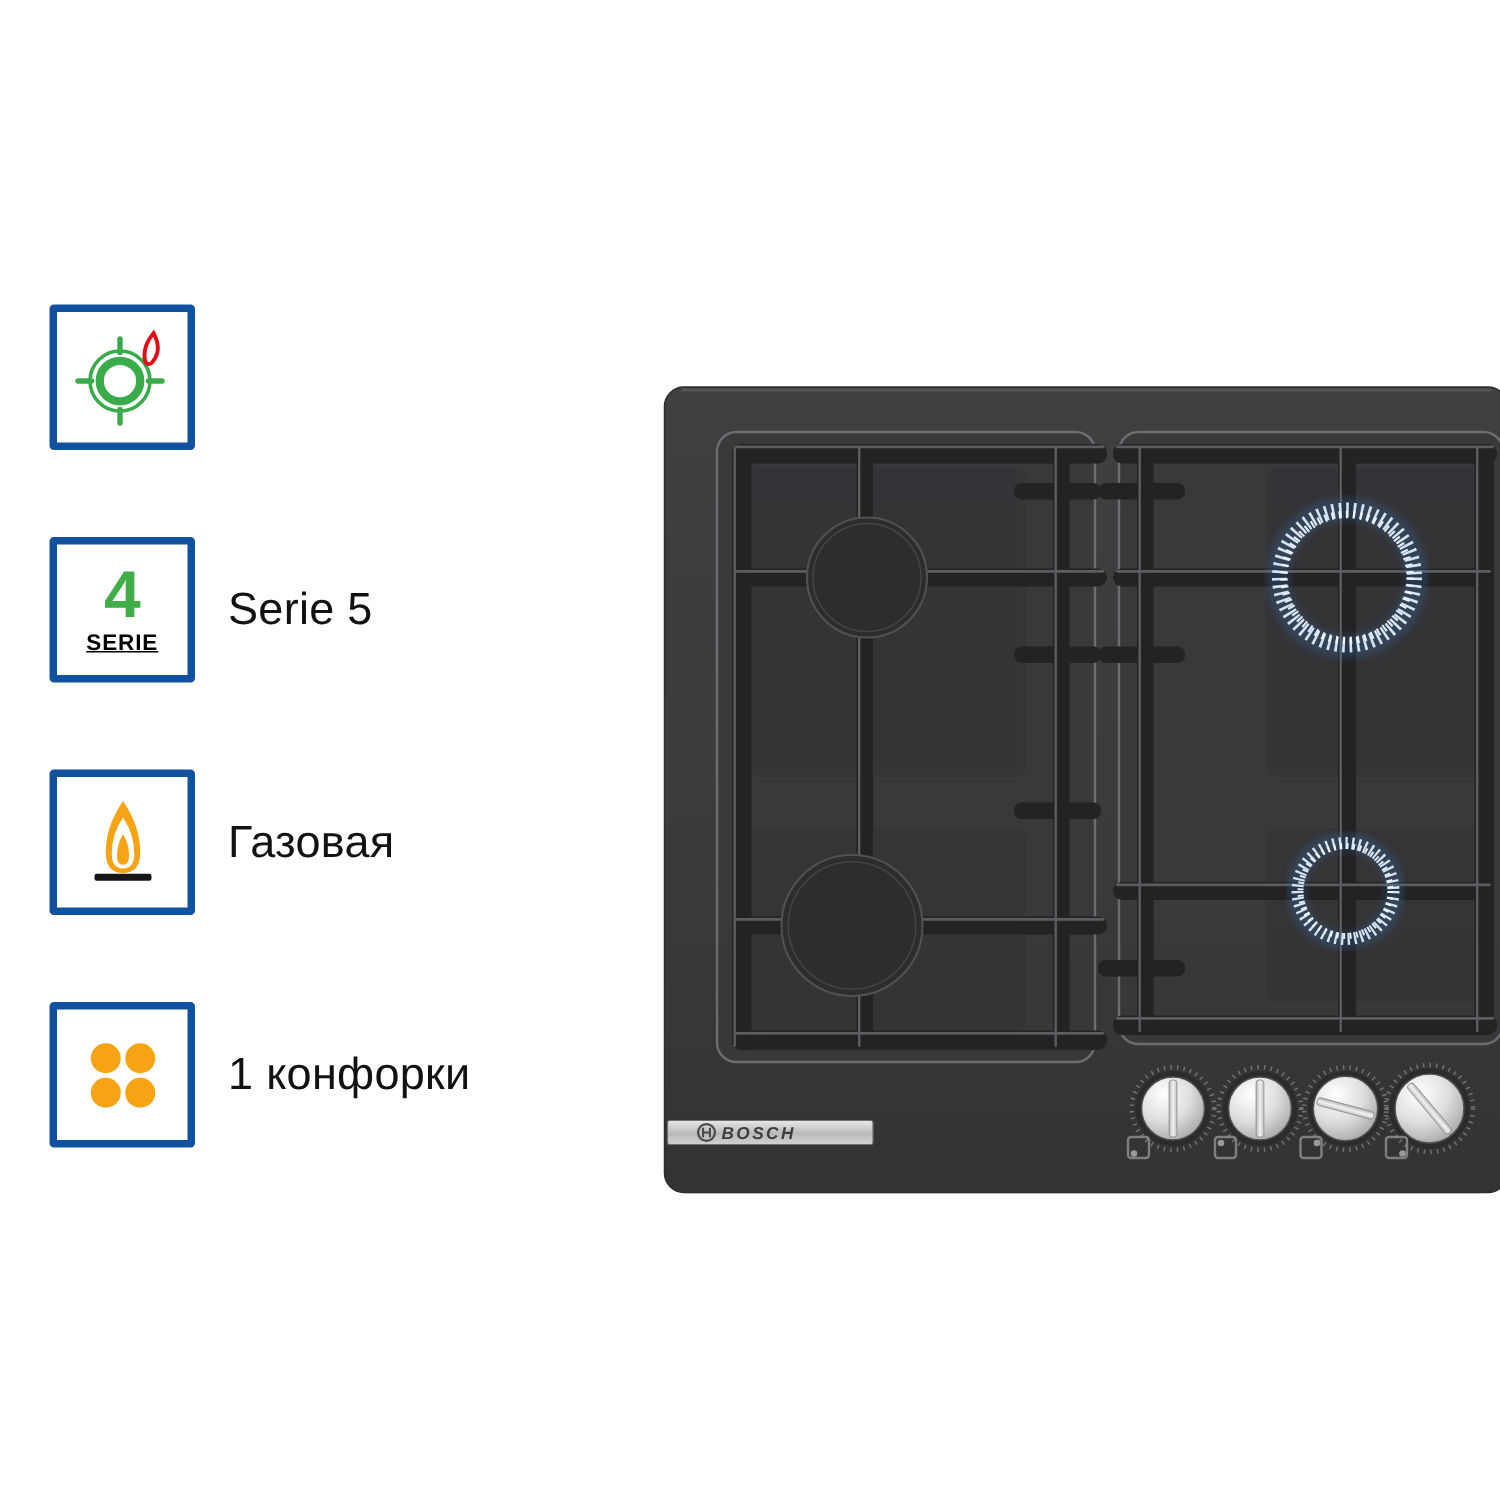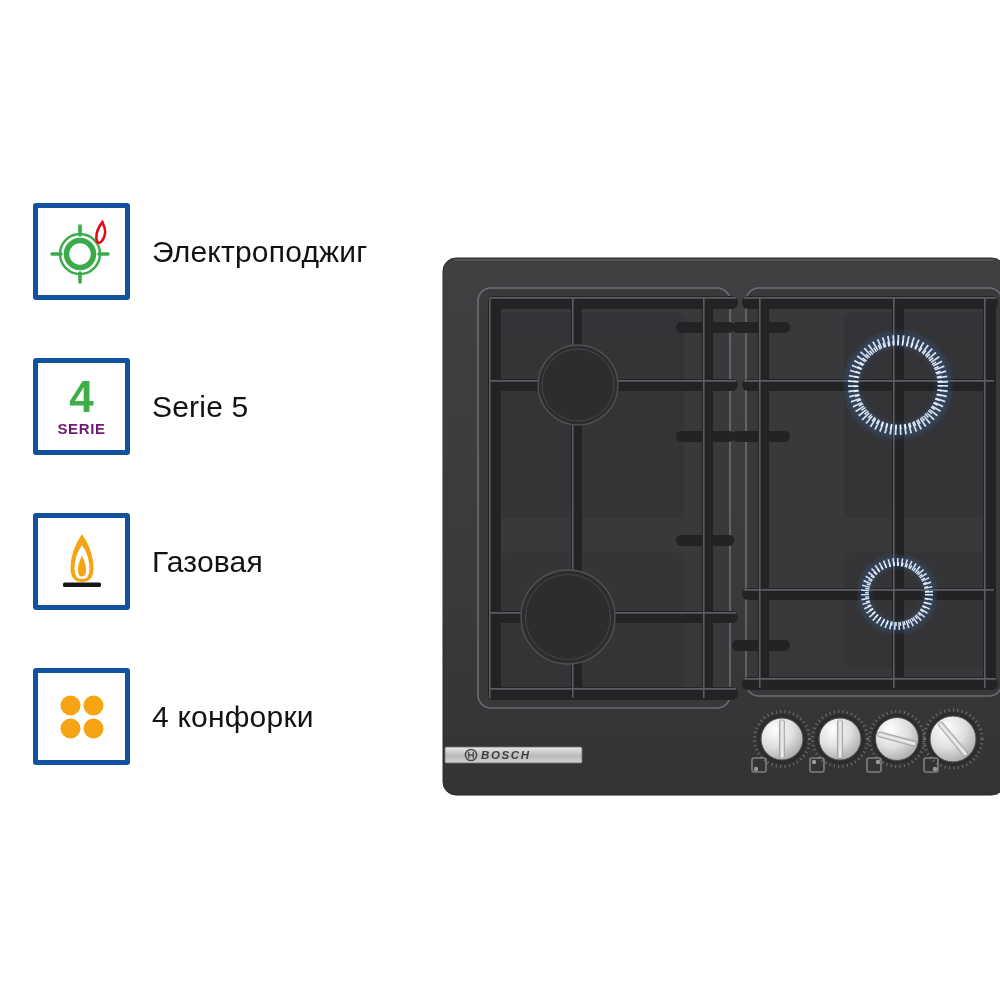--- a/index.html
+++ b/index.html
@@ -22,21 +22,21 @@
   }
   .feature-label{
     margin-left:22px;
     font-size:30px;color:#121212;letter-spacing:0.2px;
     white-space:nowrap;
   }
   .serie-number{
     font-size:44px;font-weight:bold;color:#3fae49;line-height:0.95;
   }
   .serie-caption{
-    font-size:15px;font-weight:bold;color:#701a75;letter-spacing:0.6px;margin-top:2px;
+    font-size:15px;font-weight:bold;color:#000000;letter-spacing:0.6px;margin-top:2px;text-decoration:underline;
   }
   
   .hob-wrap{
     position:absolute;left:440px;top:256px;width:560px;height:542px;font-style:italic;
   }
   .bosch-text{
     font-family:"Liberation Sans", sans-serif;
     font-weight:bold;font-size:11.5px;letter-spacing:1.6px;fill:#3e3e40;
   }
 </style>
@@ -48,21 +48,20 @@
     <svg width="64" height="64" viewBox="0 0 64 64">
       <circle cx="30" cy="34" r="13.5" fill="none" stroke="#3aab4a" stroke-width="5.5"></circle>
       <circle cx="30" cy="34" r="20" fill="none" stroke="#3aab4a" stroke-width="2.4"></circle>
       <line x1="30" y1="6" x2="30" y2="15" stroke="#3aab4a" stroke-width="3.6" stroke-linecap="round"></line>
       <line x1="30" y1="53" x2="30" y2="62" stroke="#3aab4a" stroke-width="3.6" stroke-linecap="round"></line>
       <line x1="2" y1="34" x2="11" y2="34" stroke="#3aab4a" stroke-width="3.6" stroke-linecap="round"></line>
       <line x1="49" y1="34" x2="58" y2="34" stroke="#3aab4a" stroke-width="3.6" stroke-linecap="round"></line>
       <path d="M51,2 C55.5,8.5 57,14 53,21 C51.5,23.8 48.7,23.4 47.8,20.6 C45.5,13.5 47.5,8 51,2 Z" fill="#ffffff" stroke="#e30b17" stroke-width="2.6" transform="rotate(8 51 12)"></path>
     </svg>
   </div>
-  <div class="feature-label">Электроподжиг</div>
 </div>
 
 <div class="feature-row" style="top:358px;">
   <div class="feature-badge">
     <div class="serie-number">4</div>
     <div class="serie-caption">SERIE</div>
   </div>
   <div class="feature-label">Serie 5</div>
 </div>
 
@@ -80,21 +79,21 @@
 
 <div class="feature-row" style="top:668px;">
   <div class="feature-badge">
     <svg width="64" height="64" viewBox="0 0 64 64">
       <circle cx="20.5" cy="20.5" r="10" fill="#f6a414"></circle>
       <circle cx="43.5" cy="20.5" r="10" fill="#f6a414"></circle>
       <circle cx="20.5" cy="43.5" r="10" fill="#f6a414"></circle>
       <circle cx="43.5" cy="43.5" r="10" fill="#f6a414"></circle>
     </svg>
   </div>
-  <div class="feature-label">4 конфорки</div>
+  <div class="feature-label">1 конфорки</div>
 </div>
 
 <div class="hob-wrap">
 <svg width="560" height="542" viewBox="0 0 560 542">
   <defs>
     <linearGradient id="bodyGrad" x1="0" y1="0" x2="0" y2="1">
       <stop offset="0" stop-color="#404043"></stop>
       <stop offset="0.6" stop-color="#3a3a3c"></stop>
       <stop offset="1" stop-color="#333335"></stop>
     </linearGradient>

